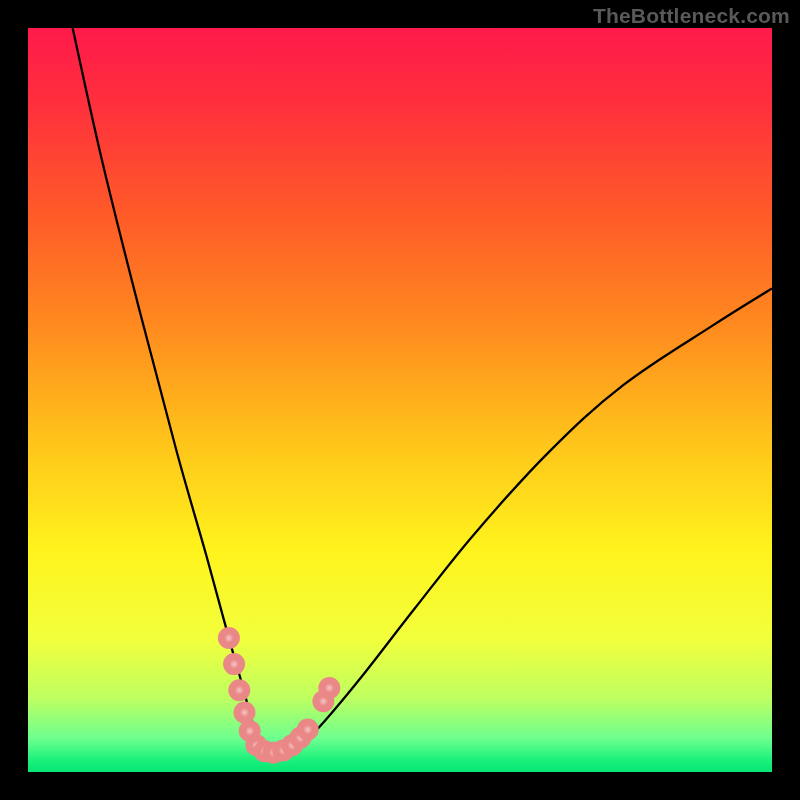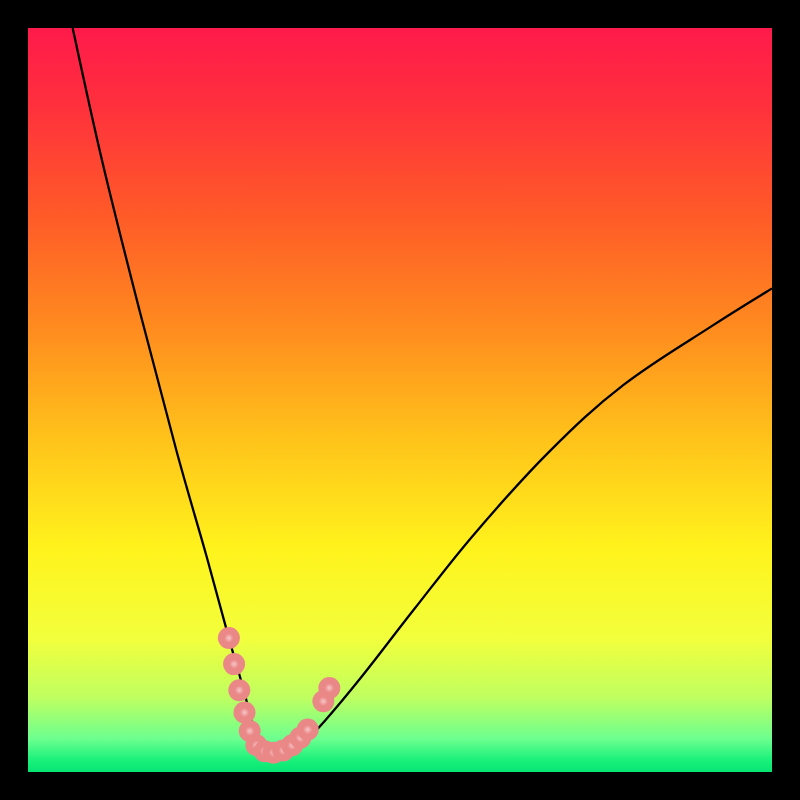--- a/index.html
+++ b/index.html
@@ -37,20 +37,21 @@
   .plot svg {
     display: block;
     width: 744px;
     height: 744px;
   }
 </style>
 </head>
 <body>
 
 <div class="frame">
+  <div class="watermark">TheBottleneck.com</div>
 
   <div class="plot">
     <svg id="chart-svg" viewBox="0 0 744 744">
       <defs>
         <linearGradient id="bg-grad" x1="0" y1="0" x2="0" y2="1">
             <stop offset="0%" stop-color="#ff1a4b"></stop>
             <stop offset="10%" stop-color="#ff2f3d"></stop>
             <stop offset="25%" stop-color="#ff5a28"></stop>
             <stop offset="40%" stop-color="#ff8a1f"></stop>
             <stop offset="55.00000000000001%" stop-color="#ffc21a"></stop>

